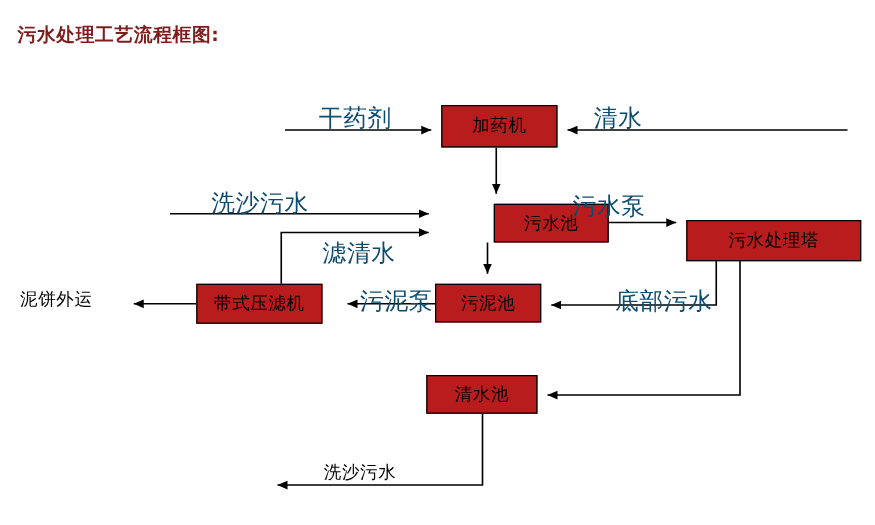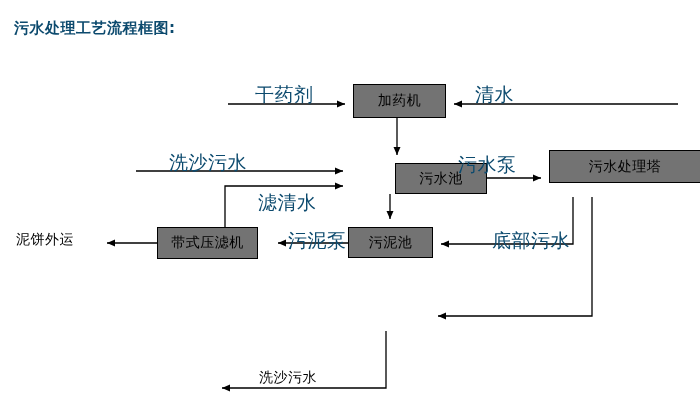--- a/index.html
+++ b/index.html
@@ -14,36 +14,36 @@
     background: #ffffff;
     font-family: "DejaVu Sans", "Liberation Sans", sans-serif;
     overflow: hidden;
   }
   #title {
     position: absolute;
     left: 14px;
     top: 19px;
     font-size: 15px;
     font-weight: bold;
-    color: #0c4a6e;
+    color: #7f1d1d;
     letter-spacing: 0.5px;
     white-space: nowrap;
   }
   svg#wires {
     position: absolute;
     left: 0;
     top: 0;
     width: 700px;
     height: 420px;
   }
   .node {
     position: absolute;
     box-sizing: border-box;
     border: 1px solid #000000;
-    background: #737373;
+    background: #b91c1c;
     display: flex;
     align-items: center;
     justify-content: center;
     font-size: 14px;
     color: #000000;
     white-space: nowrap;
     letter-spacing: 0.5px;
   }
   .edge-label {
     position: absolute;
@@ -109,32 +109,35 @@
   </svg>
 
   <div class="node" style="left:353px; top:84px; width:93px; height:34px;">
     <span>加药机</span>
   </div>
 
   <div class="node" style="left:351px; top:163px; width:92px; height:31px;margin-left:44px;">
     <span>污水池</span>
   </div>
 
-  <div class="node" style="left:549px; top:150px; width:152px; height:33px;">
+  <div class="node" style="left:549px; top:176px; width:140px; height:33px;">
     <span>污水处理塔</span>
   </div>
 
   <div class="node" style="left:157px; top:227px; width:101px; height:32px;">
     <span>带式压滤机</span>
   </div>
 
   <div class="node" style="left:348px; top:227px; width:85px; height:31px;">
     <span>污泥池</span>
   </div>
 
+  <div class="node" style="left:341px; top:300px; width:89px; height:31px;">
+    <span>清水池</span>
+  </div>
 
   <div class="edge-label" style="left:255px; top:82px;">干药剂</div>
 
   <div class="edge-label" style="left:475px; top:82px;">清水</div>
 
   <div class="edge-label" style="left:169px; top:150px;">洗沙污水</div>
 
   <div class="edge-label" style="left:458px; top:152px;font-family:Liberation Serif, serif;">污水泵</div>
 
   <div class="edge-label" style="left:258px; top:190px;">滤清水</div>

